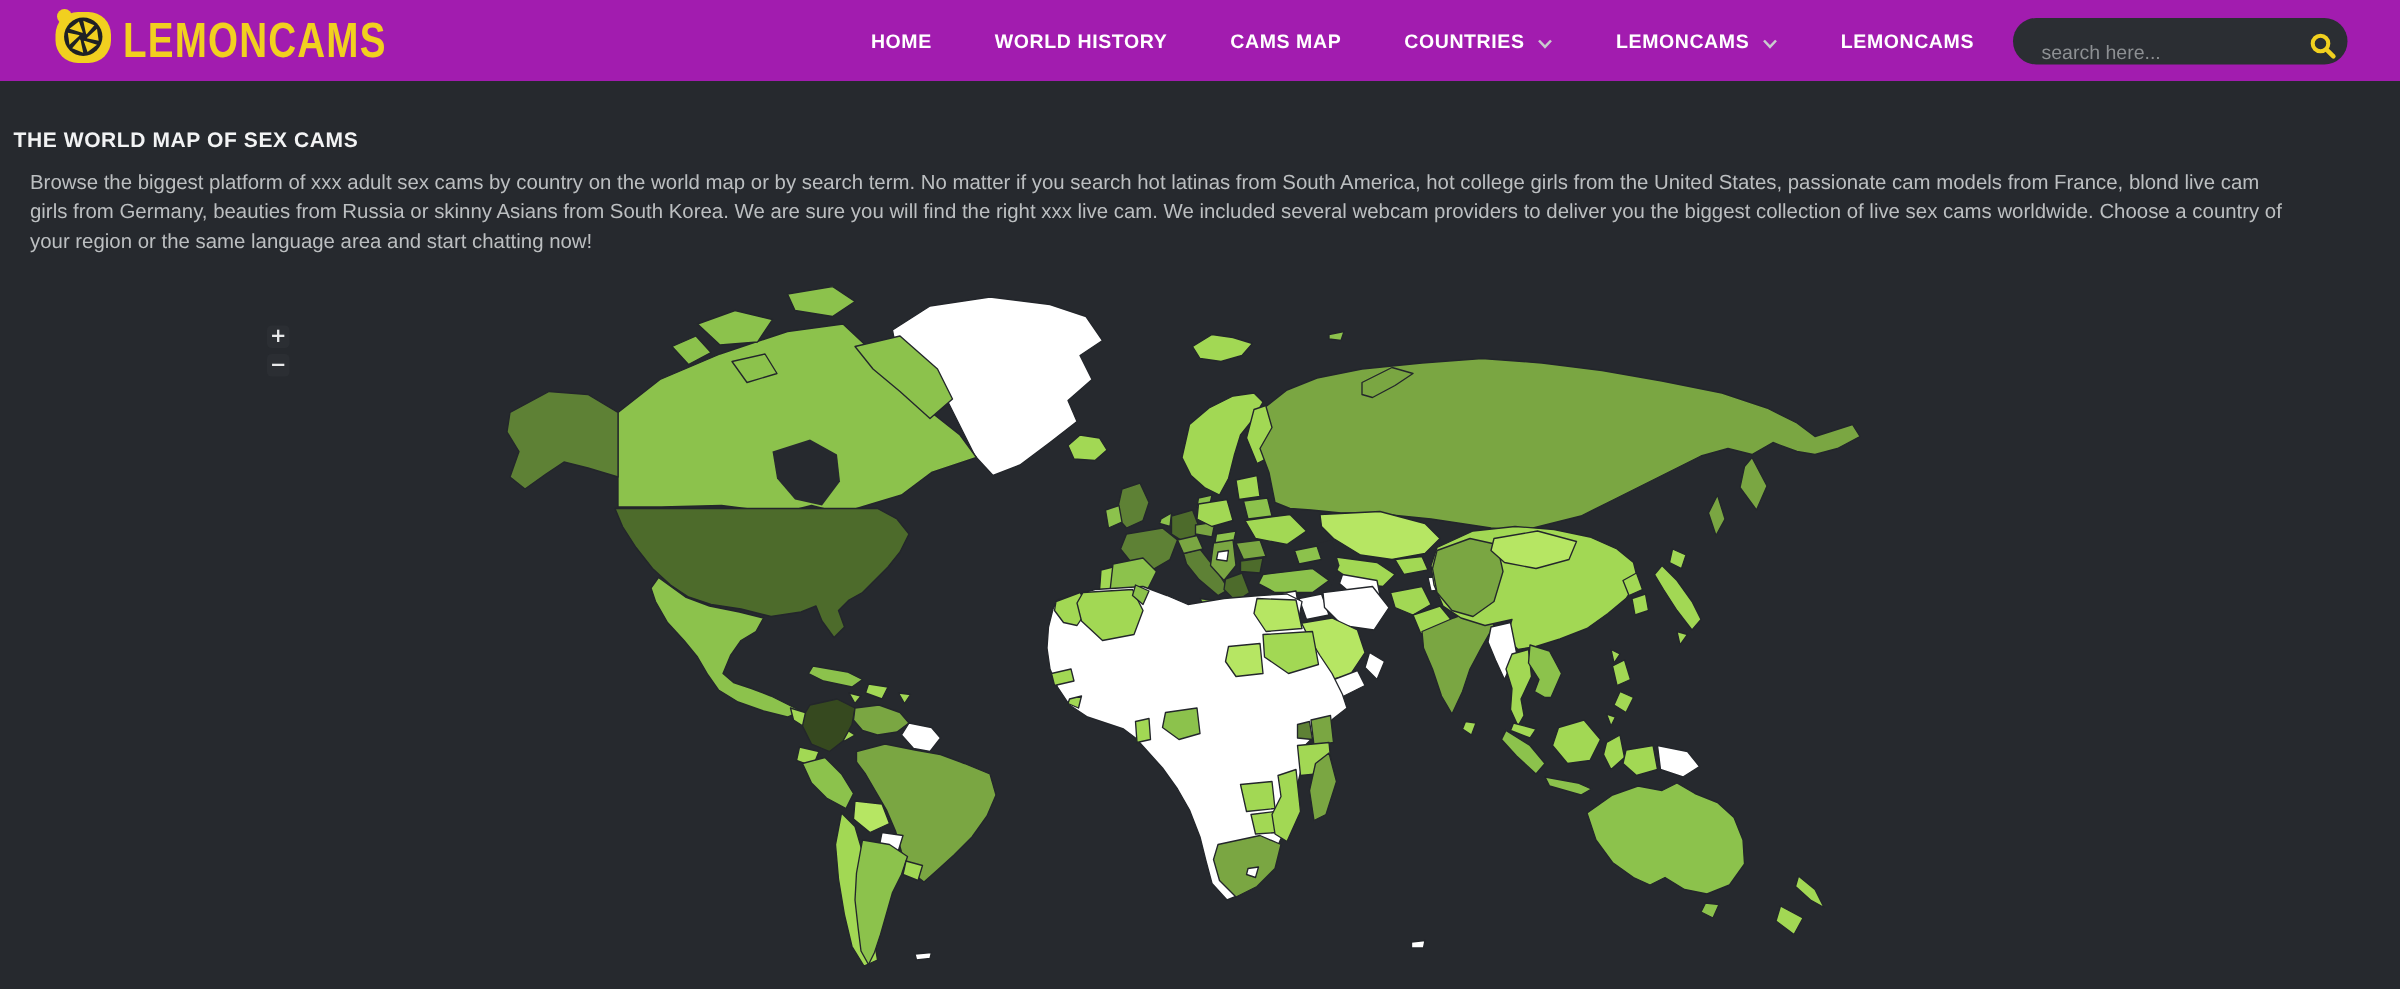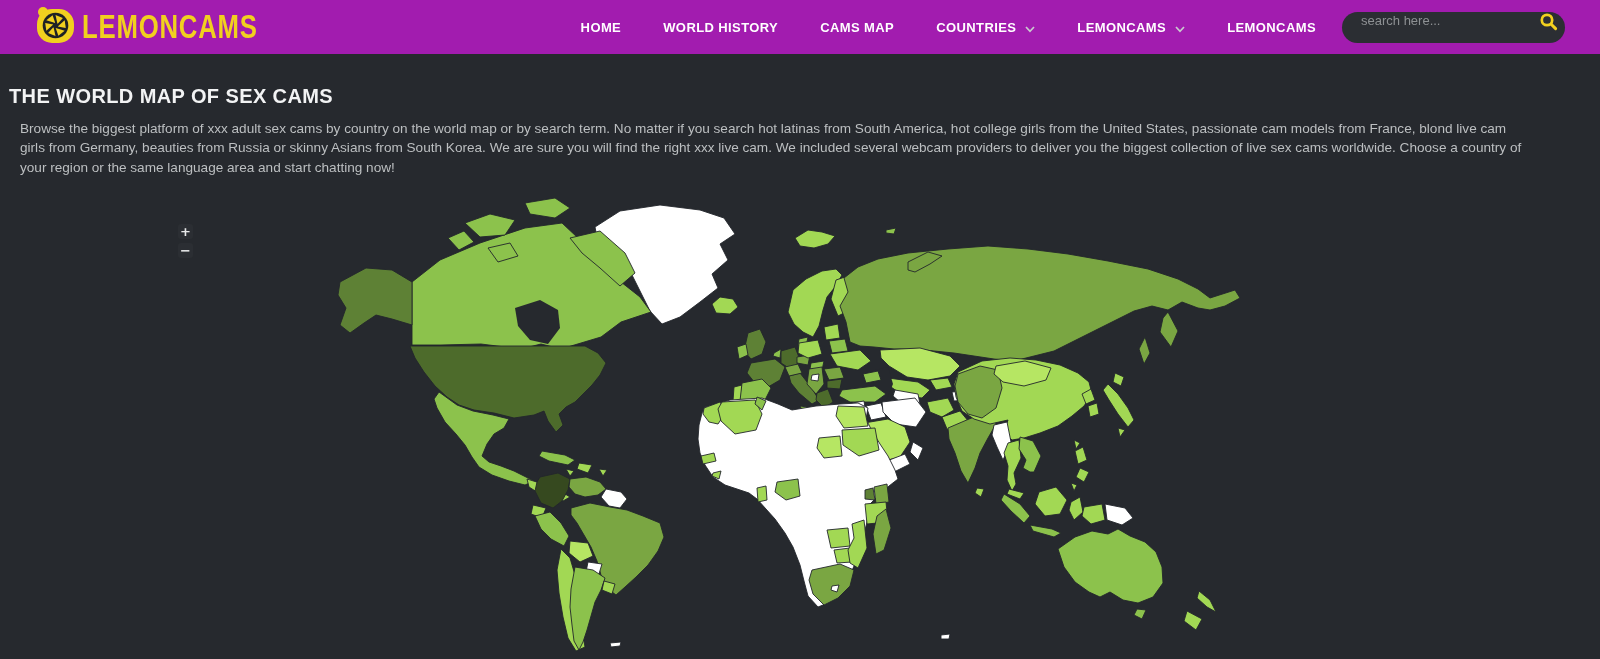--- a/index.html
+++ b/index.html
@@ -20,32 +20,32 @@
     transform:scaleX(.78);transform-origin:left center;white-space:nowrap;
   }
   .nav{display:flex;align-items:center;gap:42px;margin-left:auto;}
   .nav-item{
     display:flex;align-items:center;gap:9px;color:#ffffff;
     font-size:13px;font-weight:700;letter-spacing:.4px;cursor:pointer;white-space:nowrap;
   }
   .chev{display:inline-block;margin-top:2px;}
   .search{
     margin-left:26px;width:223px;height:31px;background:#2b2e33;border-radius:16px;
-    display:flex;align-items:flex-start;padding:0 12px 0 17px;box-sizing:border-box;
+    display:flex;align-items:flex-end;padding:0 12px 0 17px;box-sizing:border-box;
   }
   .search input{
     flex:1;background:transparent;border:none;outline:none;color:#d6d8da;
     font-size:13px;font-family:"Liberation Sans",sans-serif;
   }
   .search input::placeholder{color:#8d9093;}
   .search-btn{background:none;border:none;padding:0;cursor:pointer;display:flex;}
   
   .content{padding:0 55px 0 9px;}
   .page-title{
-    margin:31px 0 10px 0;color:#f2f3f4;font-size:20px;font-weight:800;letter-spacing:.4px;
+    margin:31px 0 10px 0;color:#f2f3f4;font-size:14px;font-weight:800;letter-spacing:.4px;
   }
   .intro{
     margin:11px;color:#bcbfc1;font-size:13.6px;line-height:19.3px;font-weight:400;
   }
   
   .map-section{position:relative;height:483px;}
   .zoom-ctl{position:absolute;left:178px;top:36px;display:flex;flex-direction:column;gap:4px;}
   .zoom-btn{
     width:15px;height:15px;background:#2b2e33;color:#e8e9ea;border:none;border-radius:3px;
     font-size:13px;line-height:13px;font-weight:700;padding:0;text-align:center;cursor:pointer;

